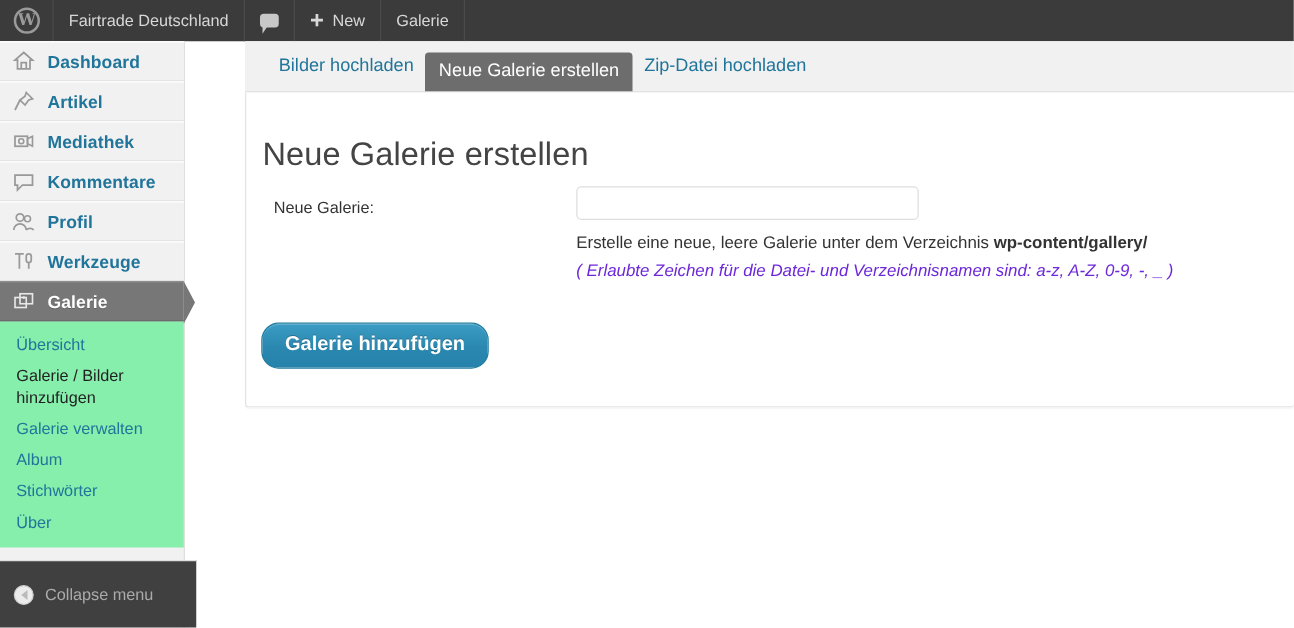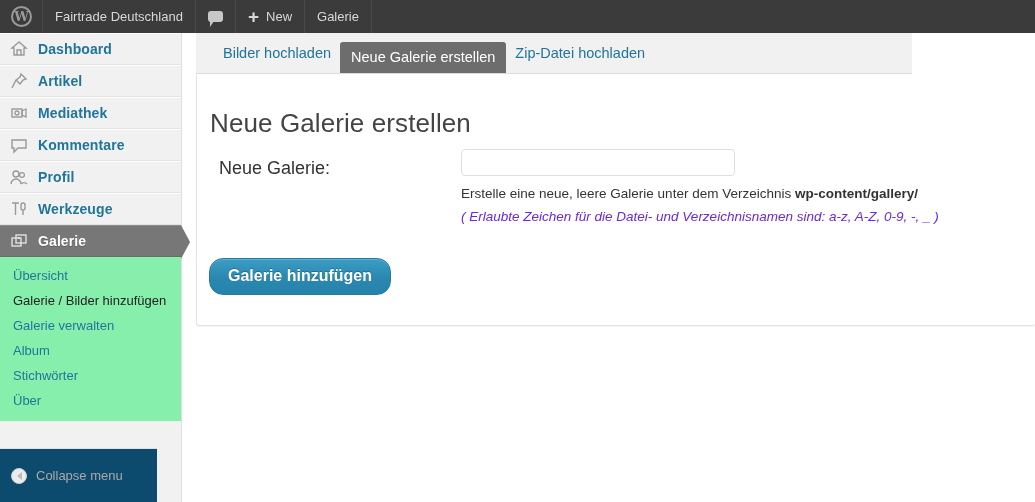--- a/index.html
+++ b/index.html
@@ -46,21 +46,21 @@
     border-bottom: 6px solid transparent;
   }
   .ab-plus {
     font-size: 19px; font-weight: bold; color: #d8d8d8;
     margin-right: 7px; line-height: 1;
   }
 
   
   #sidebar {
     position: absolute; top: 33px; left: 0;
-    width: 182px; height: 469px;
+    width: 148px; height: 469px;
     background: #f1f1f1;
     border-right: 1px solid #dfdfdf;
   }
   .menu-item {
     position: relative;
     display: flex; align-items: center;
     height: 32px;
     padding-left: 9px;
     font-size: 14px; font-weight: bold;
     color: #21759b;
@@ -92,21 +92,21 @@
     color: #21759b;
     padding: 4px 12px 4px 13px;
     line-height: 17px;
   }
   .sub-item.current { color: #222222; font-weight: normal; }
 
   
   #collapse {
     position: absolute; left: 0; bottom: 0;
     width: 157px; height: 54px;
-    background: #0c4a6e;
+    background: #404040;
     border-top: 1px solid #e0e0e0;
     display: flex; align-items: center;
     padding-left: 11px;
     color: #aaaaaa; font-size: 13px;
   }
   .collapse-arrow {
     width: 16px; height: 16px; border-radius: 50%;
     border: 1px solid #cfcfcf; background: #ececec;
     display: flex; align-items: center; justify-content: center;
     margin-right: 9px; flex: none;
@@ -114,21 +114,21 @@
   .collapse-arrow:after {
     content: ""; display: block;
     border-top: 4px solid transparent;
     border-bottom: 4px solid transparent;
     border-right: 5px solid #bbbbbb;
   }
 
   
   #tabbar {
     position: absolute; top: 33px; left: 196px;
-    width: 716px; height: 41px;
+    width: 839px; height: 41px;
     background: #f1f1f1;
     border-bottom: 1px solid #dddddd;
     display: flex; align-items: flex-end;
     padding-left: 18px;
   }
   .tab {
     font-size: 14.5px;
     color: #21759b;
     padding: 5px 9px 6px 9px;
     margin-bottom: 6px;
@@ -155,21 +155,21 @@
   }
   #page-title {
     position: absolute; left: 13px; top: 34px;
     font-size: 26px; font-weight: normal; color: #444444;
     letter-spacing: .1px;
   }
 
   .form-row { position: absolute; left: 0; top: 82px; width: 839px; }
   .form-label {
     position: absolute; left: 22px; top: 2px;
-    font-size: 18px; color: #333333;
+    font-size: 13px; color: #333333;
   }
   .gallery-input {
     position: absolute; left: 264px; top: -7px;
     width: 274px; height: 27px;
     border: 1px solid #dedede;
     border-radius: 4px;
     background: #ffffff;
     font-family: "Liberation Sans", sans-serif;
     font-size: 13px;
     padding: 0 6px;

